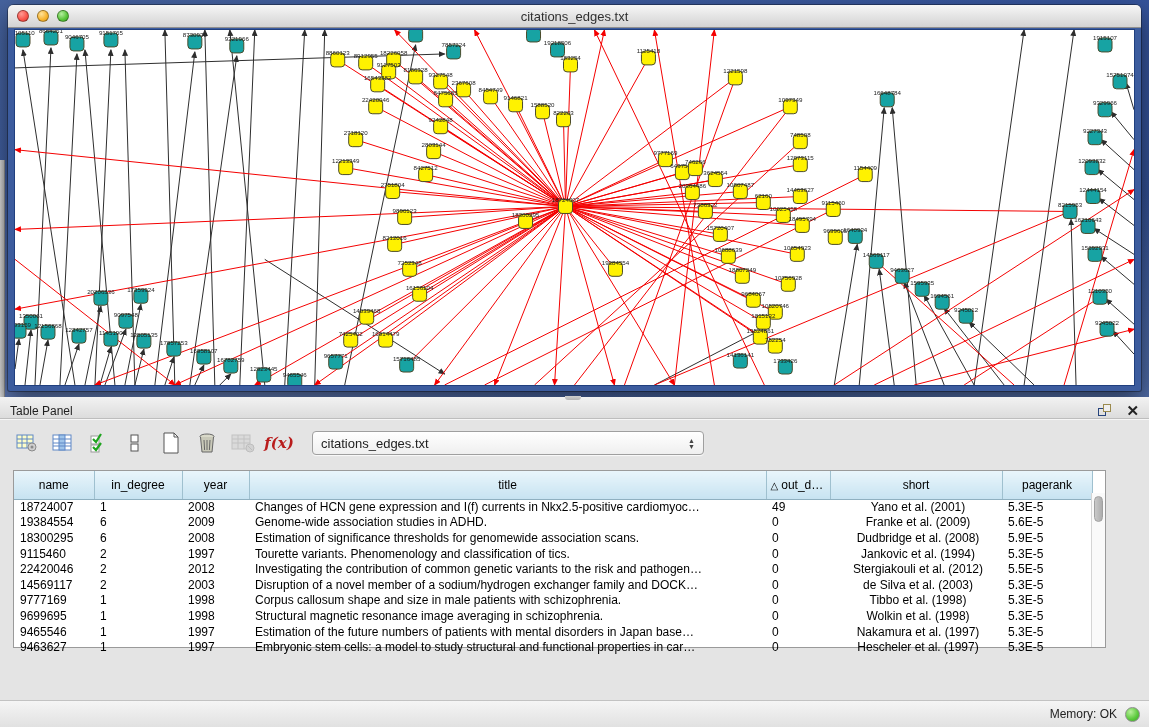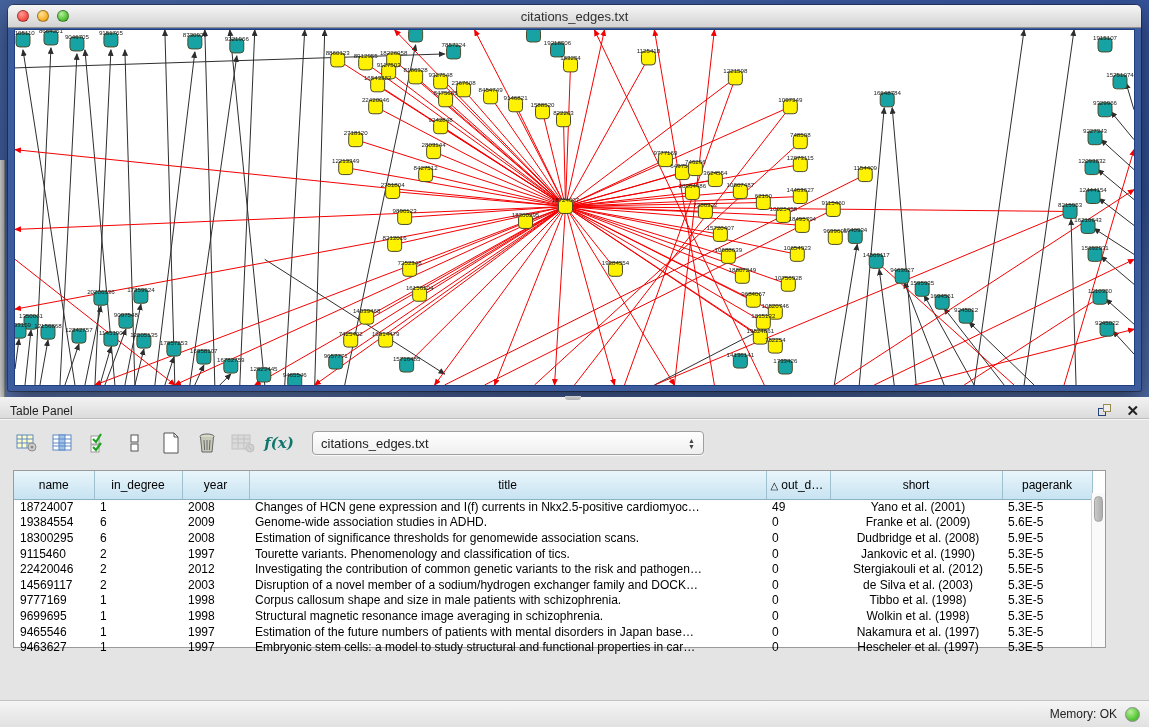--- a/index.html
+++ b/index.html
@@ -62,21 +62,21 @@
     background:linear-gradient(#cfcfcf,#b5b5b5); border-radius:0 0 3px 3px;
   }
   .panel-body { position:absolute; top:22px; left:0; right:0; bottom:27px; background:#e4e4e4; border-top:1px solid #f6f6f6; }
   .toolbar {
     height:46px; display:flex; align-items:center; padding-left:14px; gap:10px;
   }
   .tb-btn {
     width:26px; height:26px; display:flex; align-items:center; justify-content:center; cursor:pointer;
   }
   .tb-btn svg { display:block; }
-  .fx { font-family:"DejaVu Serif", serif; font-style:italic; font-weight:bold; font-size:15px; color:#0f766e; }
+  .fx { font-family:"DejaVu Serif", serif; font-style:italic; font-weight:bold; font-size:15px; color:#b91c1c; }
   .table-select {
     margin-left:10px; width:392px; height:24px; border:1px solid #9f9f9f; border-radius:4px;
     background:linear-gradient(#ffffff,#efefef); display:flex; align-items:center;
     padding:0 8px; font-size:13px; color:#222; cursor:pointer;
     box-shadow:0 1px 1px rgba(255,255,255,.8), inset 0 1px 0 #fff;
   }
   .table-select .lbl { flex:1; }
   .stepper { display:flex; flex-direction:column; gap:1px; font-size:7px; color:#444; line-height:5px; }
 
   .grid-box {
@@ -848,21 +848,21 @@
               <td>0</td>
               <td class="cell-short">Dudbridge et al. (2008)</td>
               <td>5.9E-5</td>
             </tr>
             <tr>
               <td>9115460</td>
               <td>2</td>
               <td>1997</td>
               <td>Tourette variants. Phenomenology and classification of tics.</td>
               <td>0</td>
-              <td class="cell-short">Jankovic et al. (1990)</td>
+              <td class="cell-short">Jankovic et al. (1994)</td>
               <td>5.3E-5</td>
             </tr>
             <tr>
               <td>22420046</td>
               <td>2</td>
               <td>2012</td>
               <td>Investigating the contribution of common genetic variants to the risk and pathogen…</td>
               <td>0</td>
               <td class="cell-short">Stergiakouli et al. (2012)</td>
               <td>5.5E-5</td>

